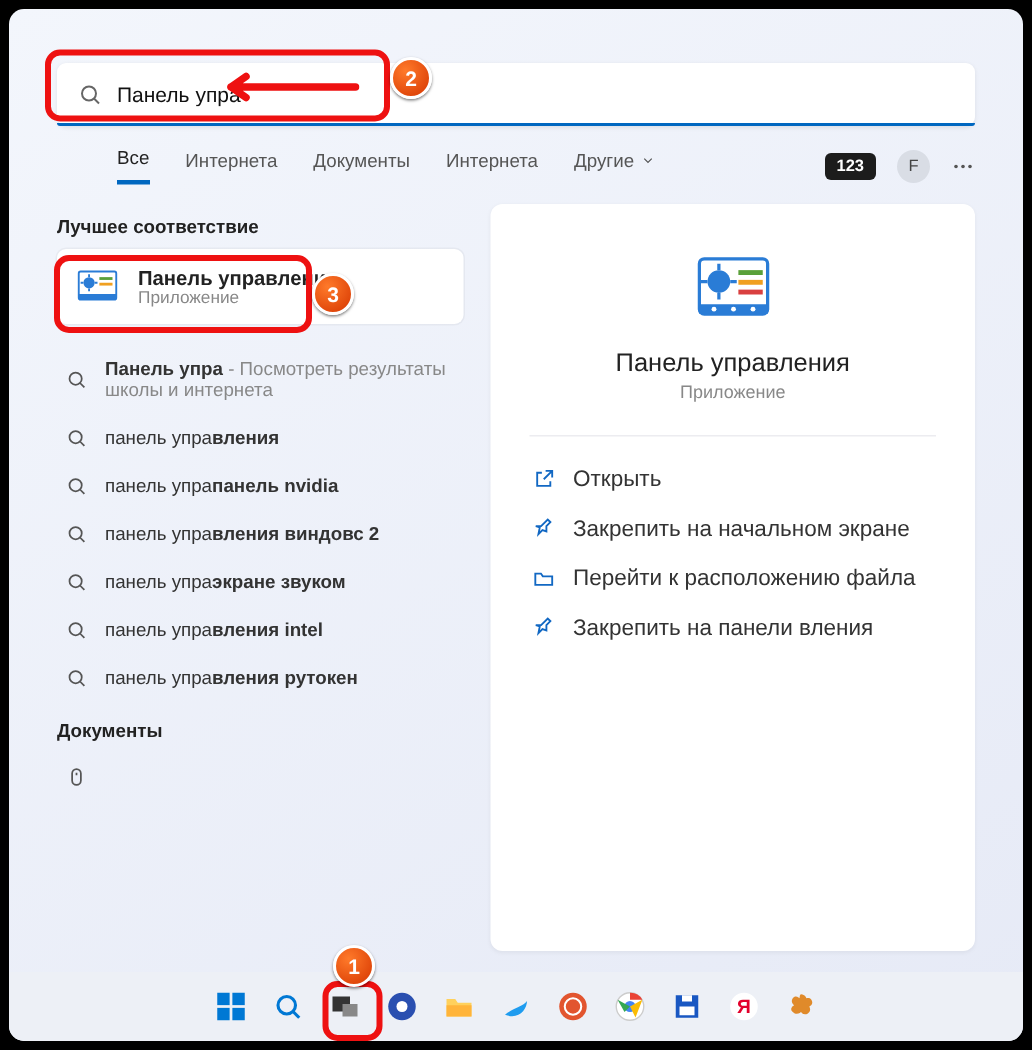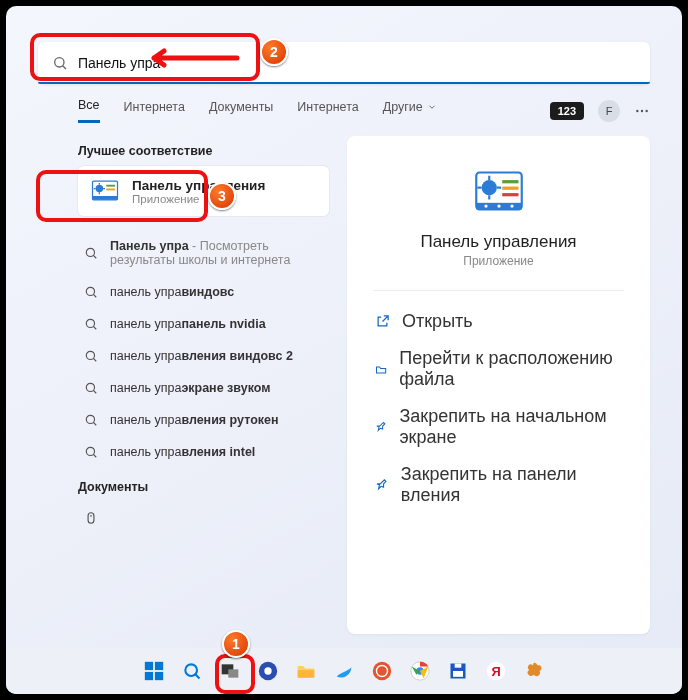--- a/index.html
+++ b/index.html
@@ -11,41 +11,41 @@
 .search-input { border: 0; outline: 0; flex: 1; font-size: 14px; margin-left: 10px; color: #111; background: transparent; }
 .search-underline { position: absolute; bottom: 0; left: 0; width: 100%; height: 2px; background: #0067c0; border-radius: 0 0 6px 6px; }
 
 .tabs { position: absolute; top: 92px; left: 32px; right: 32px; display: flex; align-items: center; gap: 24px; font-size: 12.5px; color: #555; }
 .tab { padding-bottom: 8px; cursor: pointer; display: flex; align-items: center; gap: 4px; }
 .tab.active { color: #222; border-bottom: 3px solid #0067c0; margin-left: 40px; }
 .tabs-right { margin-left: auto; display: flex; align-items: center; gap: 14px; }
 .badge123 { background: #1c1c1c; color: #fff; border-radius: 4px; padding: 3px 8px; font-size: 11px; font-weight: 600; }
 .avatar { width: 22px; height: 22px; border-radius: 50%; background: #d9dde5; display: flex; align-items: center; justify-content: center; font-size: 11px; color: #444; }
 
-.columns { position: absolute; top: 130px; left: 32px; right: 32px; bottom: 60px; display: flex; gap: 18px; margin-left: 40px; }
+.columns { position: absolute; top: 130px; left: 32px; right: 32px; bottom: 60px; display: flex; gap: 18px; }
 .left { flex: 1; min-width: 0; }
 .right { flex: 1; background: #fff; border-radius: 8px; padding: 24px 26px; box-shadow: 0 1px 3px rgba(0,0,0,.05); display: flex; flex-direction: column; min-width: 0; }
 
 .sec-h { font-size: 12.5px; font-weight: 600; color: #222; margin: 8px 0; }
 
 .best-card { background: #fff; border-radius: 6px; padding: 10px 12px; display: flex; align-items: center; gap: 12px; margin-bottom: 14px; box-shadow: 0 0 0 1px rgba(0,0,0,.04); }
 .best-icon { width: 30px; height: 30px; display: flex; align-items: center; justify-content: center; }
 .best-title { font-size: 13.5px; font-weight: 600; color: #222; }
 .best-sub { font-size: 11.5px; color: #888; }
 
 .sugg { display: flex; align-items: center; gap: 12px; padding: 9px 6px; font-size: 12.5px; color: #333; cursor: pointer; }
 .sugg svg, .sugg .ic { width: 14px; height: 14px; color: #555; flex: 0 0 auto; }
 .sugg .text b { font-weight: 600; }
 .sugg .sub { color: #888; font-weight: 400; }
 
 .preview-icon { align-self: center; width: 52px; height: 52px; display: flex; align-items: center; justify-content: center; margin-top: 6px; }
 .preview-title { text-align: center; font-size: 17px; color: #222; margin-top: 14px; }
 .preview-sub { text-align: center; font-size: 12px; color: #888; margin-top: 2px; }
 .preview-divider { height: 1px; background: #ececf0; margin: 22px 0 12px; }
-.action { display: flex; align-items: center; gap: 12px; padding: 8px 2px; font-size: 18px; color: #333; cursor: pointer; }
+.action { display: flex; align-items: center; gap: 12px; padding: 8px 2px; font-size: 15px; color: #333; cursor: pointer; }
 .action svg { width: 15px; height: 15px; color: #1268c3; }
 
 
 .taskbar { position: absolute; left: 6px; right: 6px; bottom: 6px; height: 46px; background: #edf0f6; border-radius: 0 0 10px 10px; display: flex; align-items: center; justify-content: center; gap: 10px; }
 .tb { width: 28px; height: 28px; border-radius: 4px; display: flex; align-items: center; justify-content: center; }
 
 
 .ann-box { position: absolute; border: 4px solid #e11; border-radius: 10px; pointer-events: none; z-index: 50; }
 .ann-circle { position: absolute; width: 28px; height: 28px; border-radius: 50%; background: radial-gradient(circle at 35% 30%, #ff7a2a, #d63600); color: #fff; font-weight: 700; font-size: 14px; display: flex; align-items: center; justify-content: center; border: 2px solid #fff; box-shadow: 0 1px 2px rgba(0,0,0,.5); z-index: 60; }
 .ann-arrow { position: absolute; z-index: 55; }
@@ -122,21 +122,21 @@
             <circle cx="11" cy="11" r="7"></circle>
             <path d="m21 21-5-5"></path>
           </svg>
         <span class="text"><b>Панель упра</b><span class="sub"> - Посмотреть результаты школы и интернета</span></span>
       </div>
       <div class="sugg">
         <svg viewBox="0 0 24 24" fill="none" stroke="currentColor" stroke-width="2">
             <circle cx="11" cy="11" r="7"></circle>
             <path d="m21 21-5-5"></path>
           </svg>
-        <span class="text"><span>панель упра</span><b>виндовс</b></span>
+        <span class="text"><span>панель упра</span><b>вления</b></span>
       </div>
       <div class="sugg">
         <svg viewBox="0 0 24 24" fill="none" stroke="currentColor" stroke-width="2">
             <circle cx="11" cy="11" r="7"></circle>
             <path d="m21 21-5-5"></path>
           </svg>
         <span class="text"><span>панель упра</span><b>панель nvidia</b></span>
       </div>
       <div class="sugg">
         <svg viewBox="0 0 24 24" fill="none" stroke="currentColor" stroke-width="2">
@@ -150,28 +150,28 @@
             <circle cx="11" cy="11" r="7"></circle>
             <path d="m21 21-5-5"></path>
           </svg>
         <span class="text"><span>панель упра</span><b>экране звуком</b></span>
       </div>
       <div class="sugg">
         <svg viewBox="0 0 24 24" fill="none" stroke="currentColor" stroke-width="2">
             <circle cx="11" cy="11" r="7"></circle>
             <path d="m21 21-5-5"></path>
           </svg>
+        <span class="text"><span>панель упра</span><b>вления intel</b></span>
+      </div>
+      <div class="sugg">
+        <svg viewBox="0 0 24 24" fill="none" stroke="currentColor" stroke-width="2">
+            <circle cx="11" cy="11" r="7"></circle>
+            <path d="m21 21-5-5"></path>
+          </svg>
         <span class="text"><span>панель упра</span><b>вления рутокен</b></span>
-      </div>
-      <div class="sugg">
-        <svg viewBox="0 0 24 24" fill="none" stroke="currentColor" stroke-width="2">
-            <circle cx="11" cy="11" r="7"></circle>
-            <path d="m21 21-5-5"></path>
-          </svg>
-        <span class="text"><span>панель упра</span><b>вления intel</b></span>
       </div>
 
       <div class="sec-h" style="margin-top:12px">Документы</div>
       <div class="sugg">
         <svg class="ic" viewBox="0 0 24 24" fill="none" stroke="currentColor" stroke-width="2">
             <rect x="7" y="3" width="10" height="18" rx="5"></rect>
             <path d="M12 7v3"></path>
           </svg>
       </div>
     </div>
@@ -196,29 +196,29 @@
       <div class="preview-divider"></div>
 
       <div class="action">
         <svg viewBox="0 0 24 24" fill="none" stroke="currentColor" stroke-width="2">
             <path d="M14 3h7v7M21 3l-9 9M10 5H5v14h14v-5"></path>
           </svg>
         <span>Открыть</span>
       </div>
       <div class="action">
         <svg viewBox="0 0 24 24" fill="none" stroke="currentColor" stroke-width="2">
+            <path d="M12 2v6l4 4-4 2v6l-4-6-4 2 4-4V2z" transform="rotate(45 12 12)"></path>
+          </svg>
+        <span>Закрепить на начальном экране</span>
+      </div>
+      <div class="action">
+        <svg viewBox="0 0 24 24" fill="none" stroke="currentColor" stroke-width="2">
             <path d="M3 7h6l2 3h10v9H3z"></path>
           </svg>
         <span>Перейти к расположению файла</span>
-      </div>
-      <div class="action">
-        <svg viewBox="0 0 24 24" fill="none" stroke="currentColor" stroke-width="2">
-            <path d="M12 2v6l4 4-4 2v6l-4-6-4 2 4-4V2z" transform="rotate(45 12 12)"></path>
-          </svg>
-        <span>Закрепить на начальном экране</span>
       </div>
       <div class="action">
         <svg viewBox="0 0 24 24" fill="none" stroke="currentColor" stroke-width="2">
             <path d="M12 2v6l4 4-4 2v6l-4-6-4 2 4-4V2z" transform="rotate(45 12 12)"></path>
           </svg>
         <span>Закрепить на панели вления</span>
       </div>
     </div>
   </div>
 </div>

